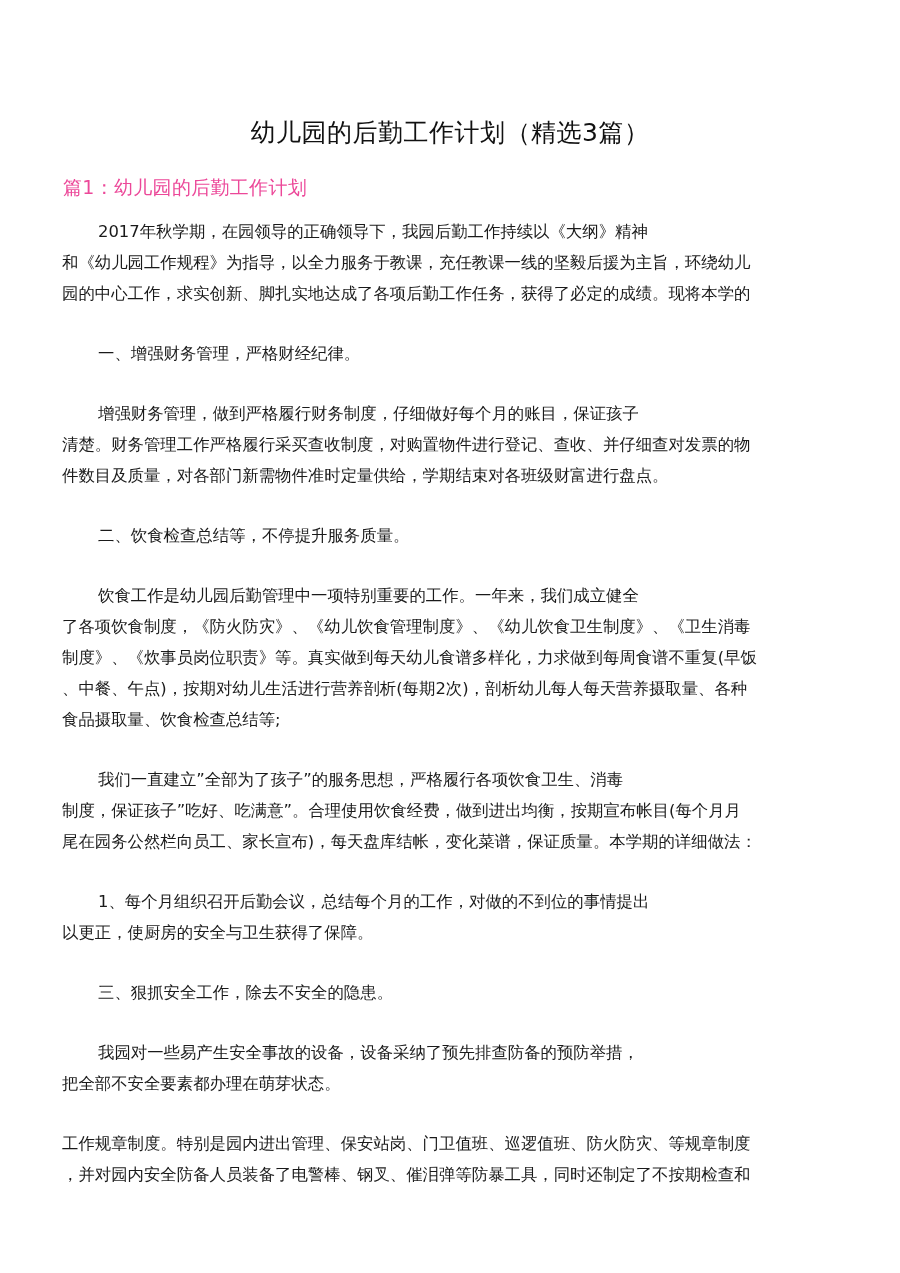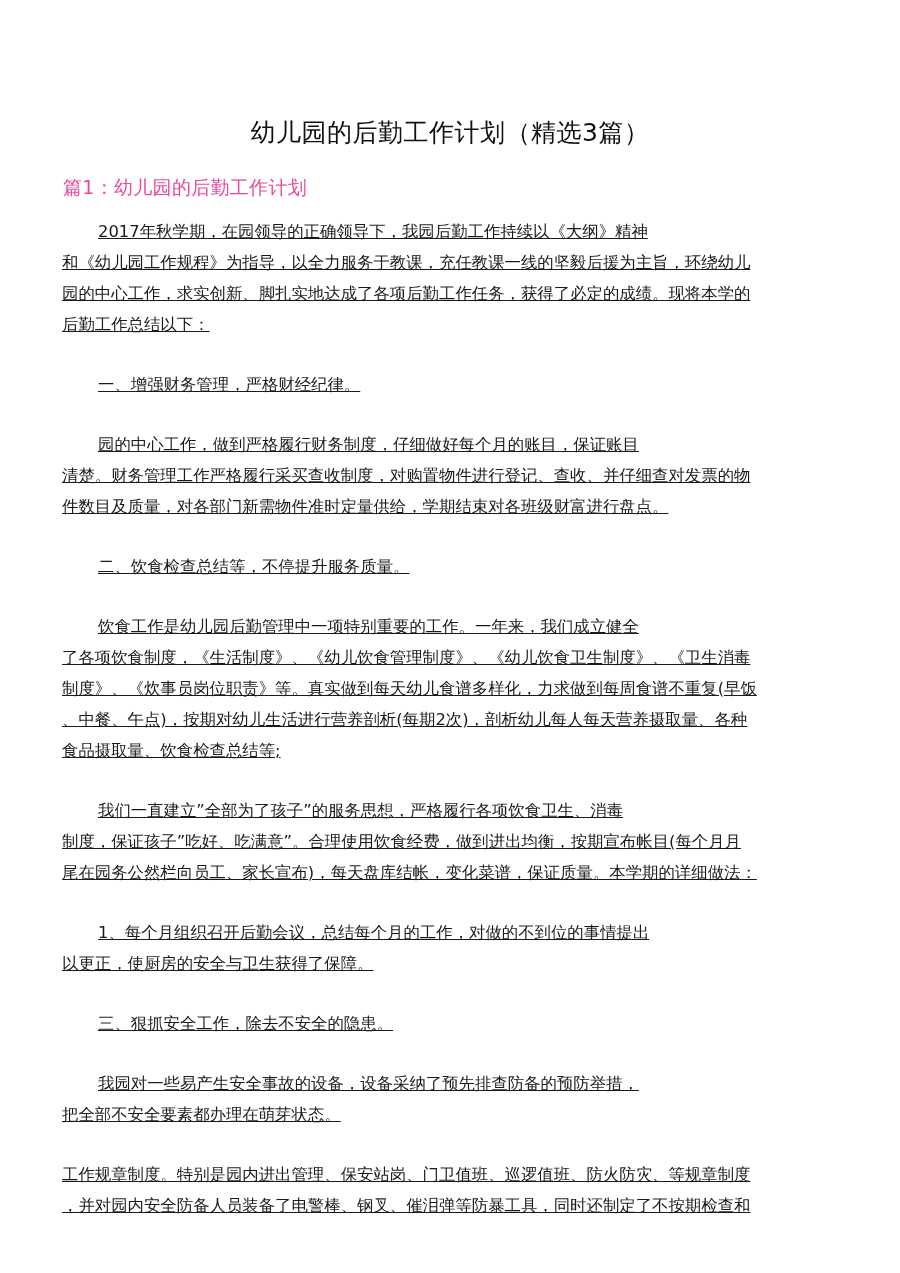--- a/index.html
+++ b/index.html
@@ -14,52 +14,51 @@
     font-size: 25px; line-height: 40px; color: #111; letter-spacing: 0.5px;
   }
   .section-heading {
     position: absolute; left: 63px; top: 172px;
     font-size: 19px; line-height: 30px; color: #ec4899; letter-spacing: 0.3px;
   }
   .body {
     position: absolute; left: 62px; top: 216px; width: 780px;
     font-size: 16.4px; line-height: 31px; color: #1a1a1a;
   }
-  .para { margin: 0 0 29px 0; text-indent: 0; text-decoration: underline; }
+  .para { margin: 0 0 29px 0; text-indent: 0; }
   .line { display: block; white-space: nowrap; }
   .line.indent { padding-left: 36px; }
 </style>
 </head>
 <body>
 
 <div class="page">
   <div class="title">幼儿园的后勤工作计划（精选3篇）</div>
   <div class="section-heading">篇1：幼儿园的后勤工作计划</div>
 
   <div class="body">
     <div class="para">
       <span class="line indent">2017年秋学期，在园领导的正确领导下，我园后勤工作持续以《大纲》精神</span>
       <span class="line">和《幼儿园工作规程》为指导，以全力服务于教课，充任教课一线的坚毅后援为主旨，环绕幼儿</span>
       <span class="line">园的中心工作，求实创新、脚扎实地达成了各项后勤工作任务，获得了必定的成绩。现将本学的</span>
-      <span class="line">后勤工作总结以下：</span>
     </div>
     <div class="para">
       <span class="line indent">一、增强财务管理，严格财经纪律。</span>
     </div>
     <div class="para">
-      <span class="line indent">园的中心工作，做到严格履行财务制度，仔细做好每个月的账目，保证账目</span>
+      <span class="line indent">增强财务管理，做到严格履行财务制度，仔细做好每个月的账目，保证孩子</span>
       <span class="line">清楚。财务管理工作严格履行采买查收制度，对购置物件进行登记、查收、并仔细查对发票的物</span>
       <span class="line">件数目及质量，对各部门新需物件准时定量供给，学期结束对各班级财富进行盘点。</span>
     </div>
     <div class="para">
       <span class="line indent">二、饮食检查总结等，不停提升服务质量。</span>
     </div>
     <div class="para">
       <span class="line indent">饮食工作是幼儿园后勤管理中一项特别重要的工作。一年来，我们成立健全</span>
-      <span class="line">了各项饮食制度，《生活制度》、《幼儿饮食管理制度》、《幼儿饮食卫生制度》、《卫生消毒</span>
+      <span class="line">了各项饮食制度，《防火防灾》、《幼儿饮食管理制度》、《幼儿饮食卫生制度》、《卫生消毒</span>
       <span class="line">制度》、《炊事员岗位职责》等。真实做到每天幼儿食谱多样化，力求做到每周食谱不重复(早饭</span>
       <span class="line">、中餐、午点)，按期对幼儿生活进行营养剖析(每期2次)，剖析幼儿每人每天营养摄取量、各种</span>
       <span class="line">食品摄取量、饮食检查总结等;</span>
     </div>
     <div class="para">
       <span class="line indent">我们一直建立”全部为了孩子”的服务思想，严格履行各项饮食卫生、消毒</span>
       <span class="line">制度，保证孩子”吃好、吃满意”。合理使用饮食经费，做到进出均衡，按期宣布帐目(每个月月</span>
       <span class="line">尾在园务公然栏向员工、家长宣布)，每天盘库结帐，变化菜谱，保证质量。本学期的详细做法：</span>
     </div>
     <div class="para">

